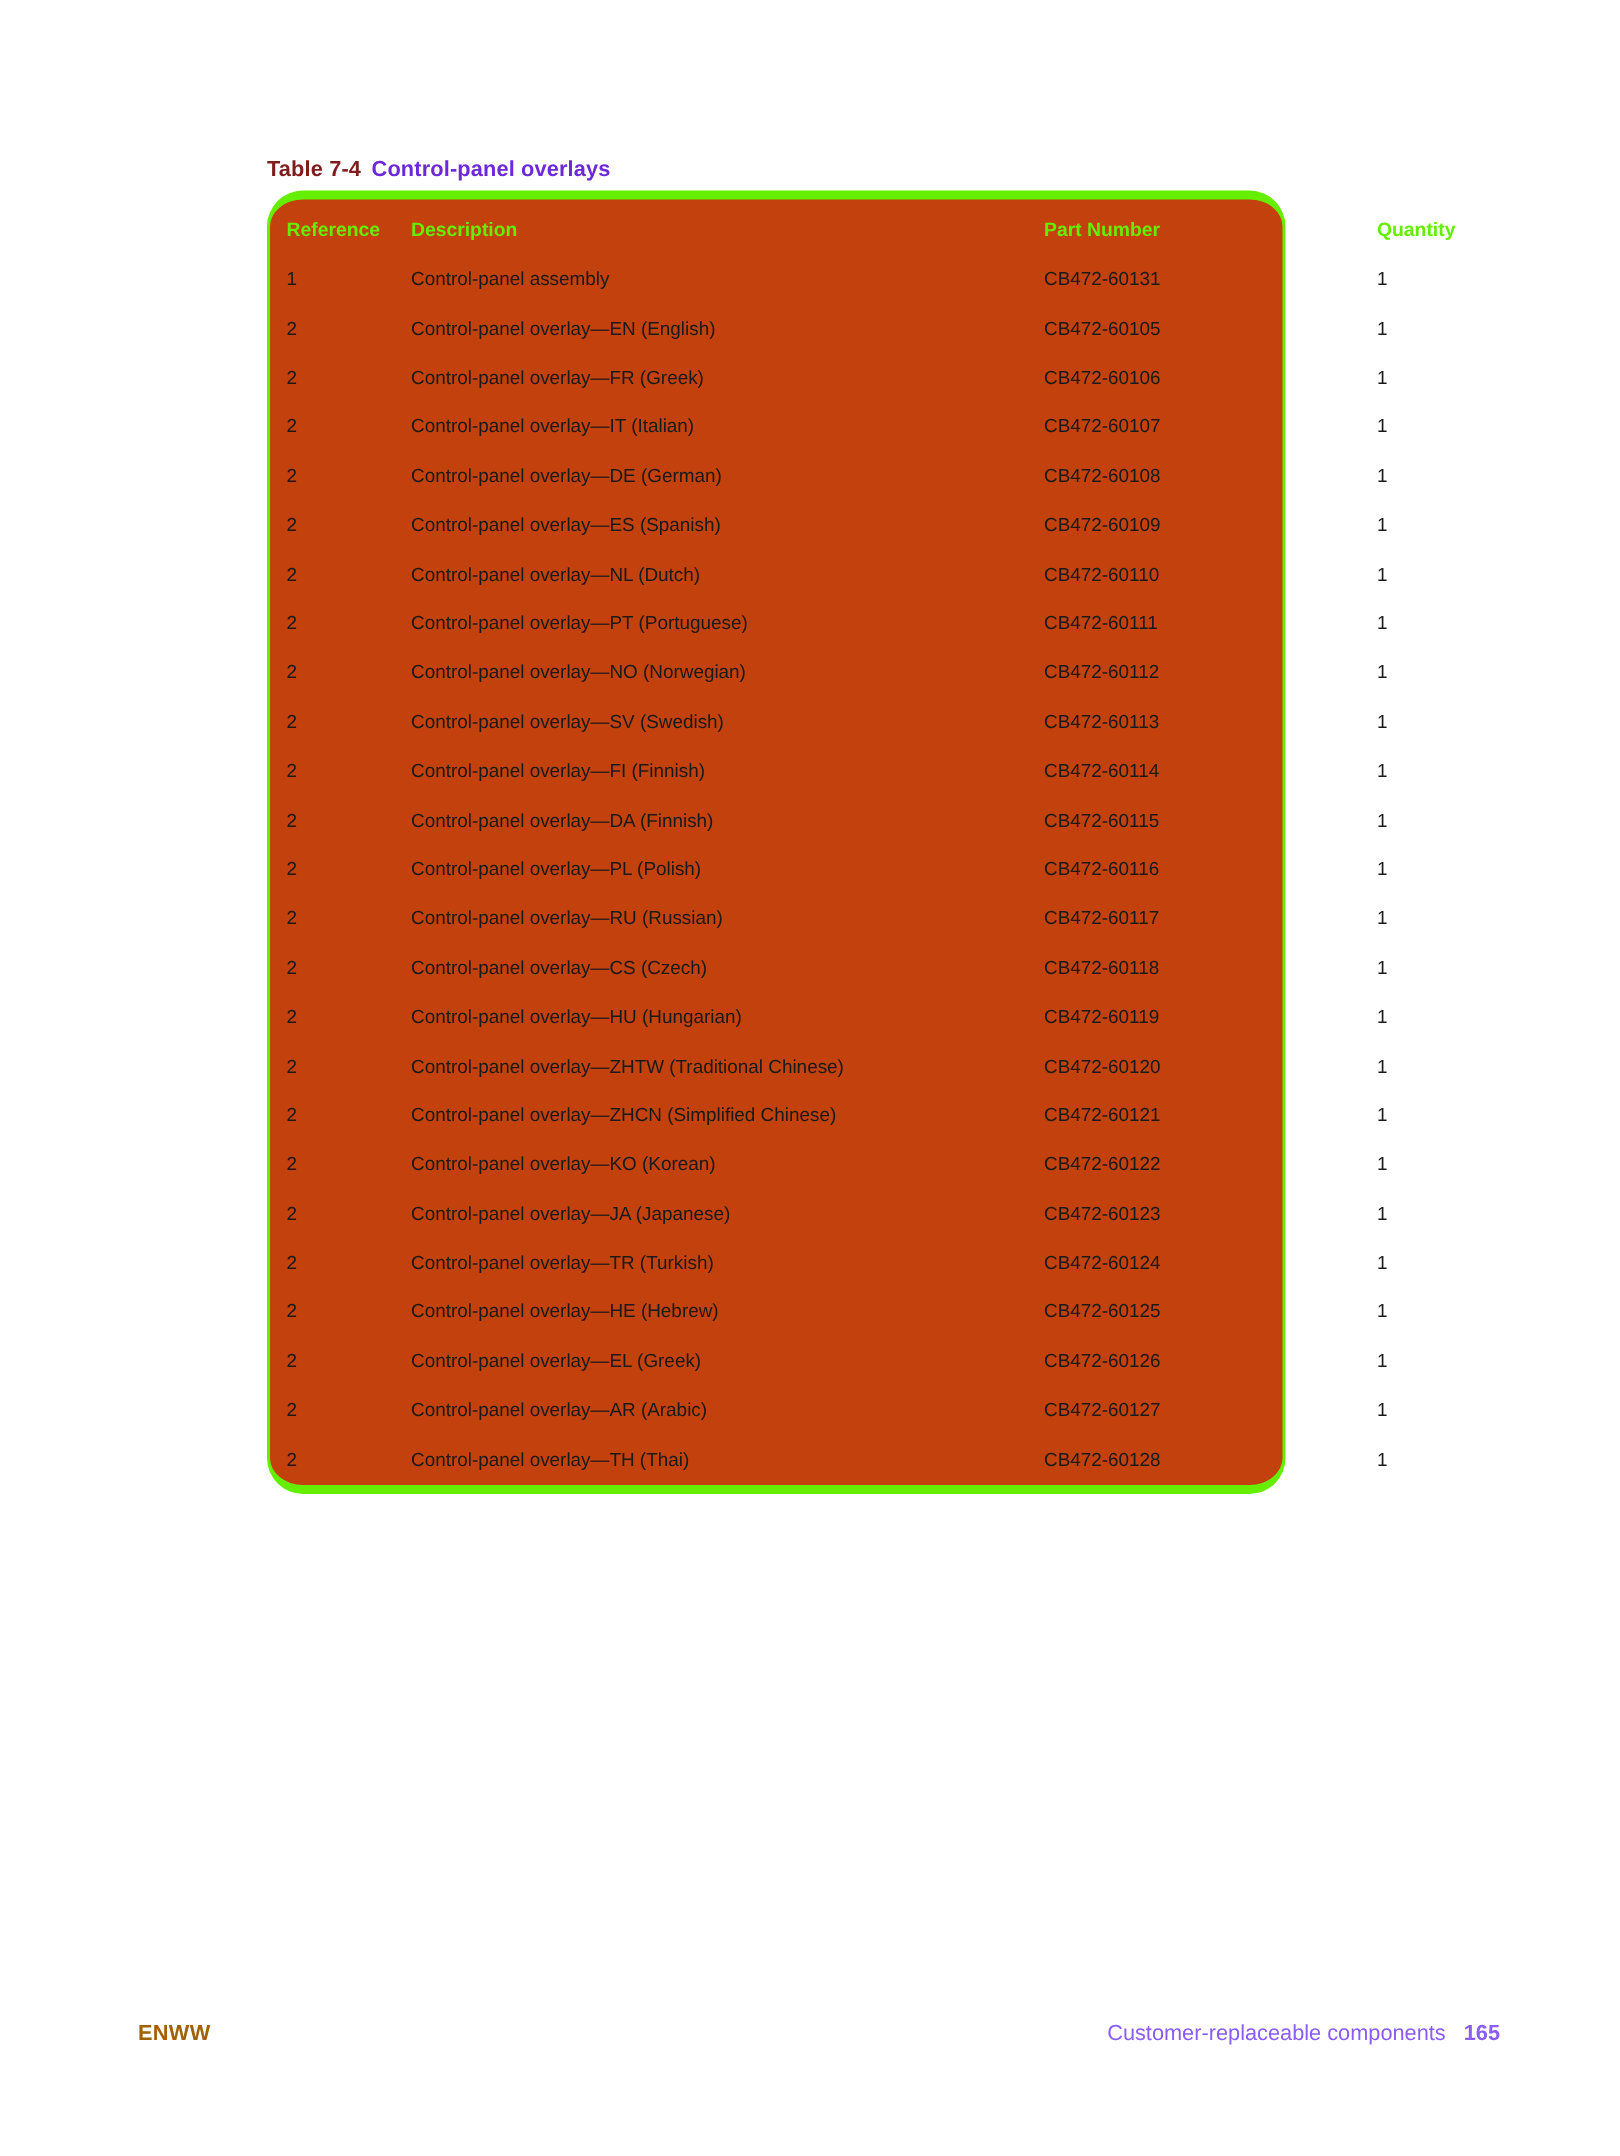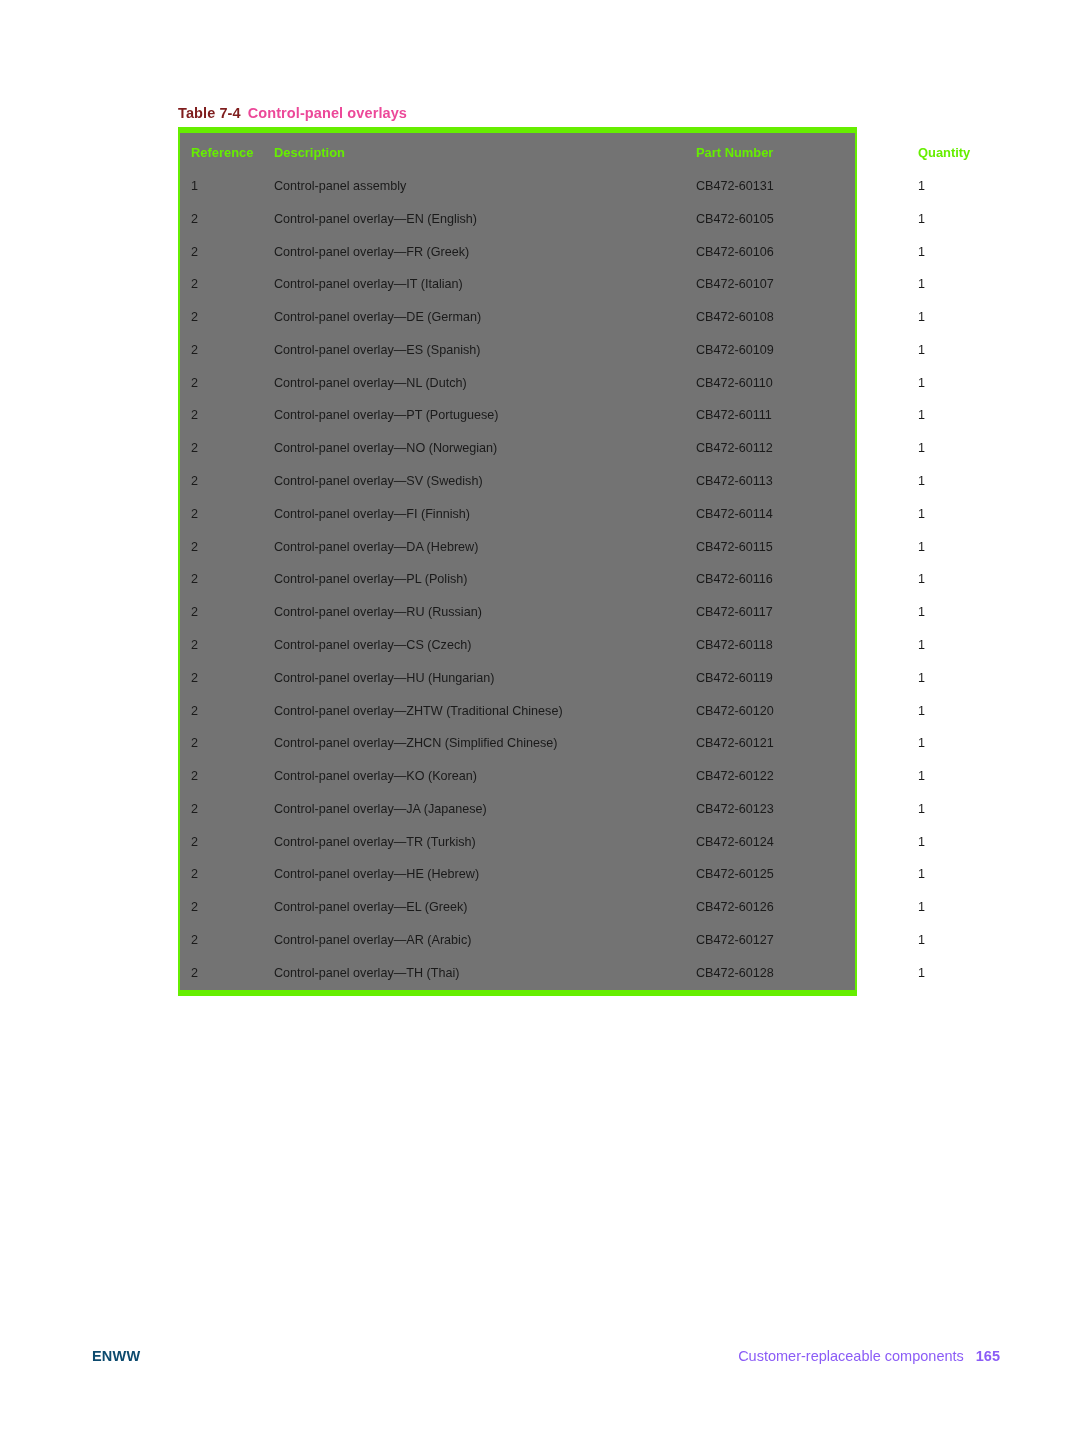--- a/index.html
+++ b/index.html
@@ -30,36 +30,37 @@
     top: 105px;
     font-size: 14.5px;
     font-weight: bold;
     letter-spacing: 0.1px;
     white-space: nowrap;
   }
   .caption-label {
     color: #7f1d1d;
   }
   .caption-title {
-    color: #ec4899;
+    color: #6d28d9;
     margin-left: 7px;
   }
 
   
   .table-wrap {
     position: absolute;
     left: 178px;
     top: 127px;
     width: 679px;
     border-top: 6px solid #66ee00;
     border-bottom: 6px solid #66ee00;
     border-left: 2px solid #66ee00;
     border-right: 2px solid #66ee00;
     box-sizing: border-box;
-    background: #737373;
+    background: #c2410c;
+    border-radius: 24px;
   }
 
   table.parts {
     width: 100%;
     border-collapse: collapse;
     table-layout: fixed;
     font-size: 12.6px;
   }
 
   table.parts col.c-ref   { width: 92px; }
@@ -104,21 +105,21 @@
     right: 80px;
     top: 1348px;
     height: 22px;
   }
   .footer-left {
     position: absolute;
     left: 0;
     top: 0;
     font-size: 14.5px;
     font-weight: bold;
-    color: #0c4a6e;
+    color: #a16207;
     letter-spacing: 0.2px;
   }
   .footer-right {
     position: absolute;
     right: 0;
     top: 0;
     font-size: 14.5px;
     color: #8b5cf6;
     white-space: nowrap;
   }
@@ -215,21 +216,21 @@
             <td class="t-qty">1</td>
           </tr>
           <tr>
             <td class="t-ref">2</td>
             <td class="t-desc">Control-panel overlay—FI (Finnish)</td>
             <td class="t-part">CB472-60114</td>
             <td class="t-qty">1</td>
           </tr>
           <tr>
             <td class="t-ref">2</td>
-            <td class="t-desc">Control-panel overlay—DA (Hebrew)</td>
+            <td class="t-desc">Control-panel overlay—DA (Finnish)</td>
             <td class="t-part">CB472-60115</td>
             <td class="t-qty">1</td>
           </tr>
           <tr>
             <td class="t-ref">2</td>
             <td class="t-desc">Control-panel overlay—PL (Polish)</td>
             <td class="t-part">CB472-60116</td>
             <td class="t-qty">1</td>
           </tr>
           <tr>

